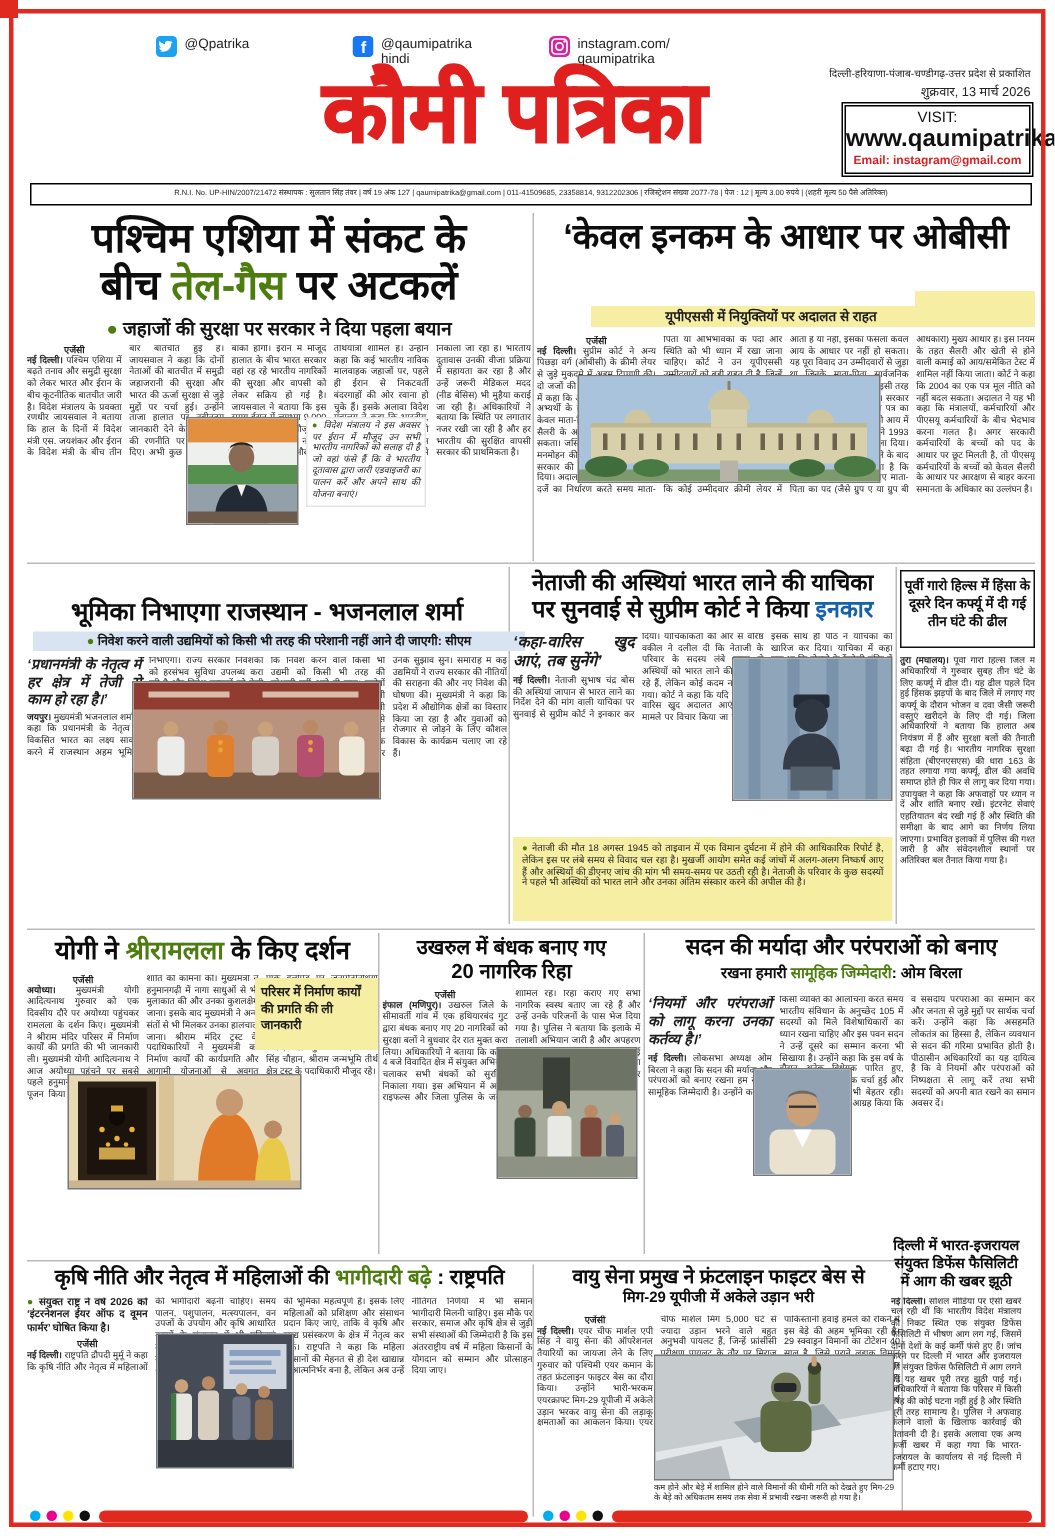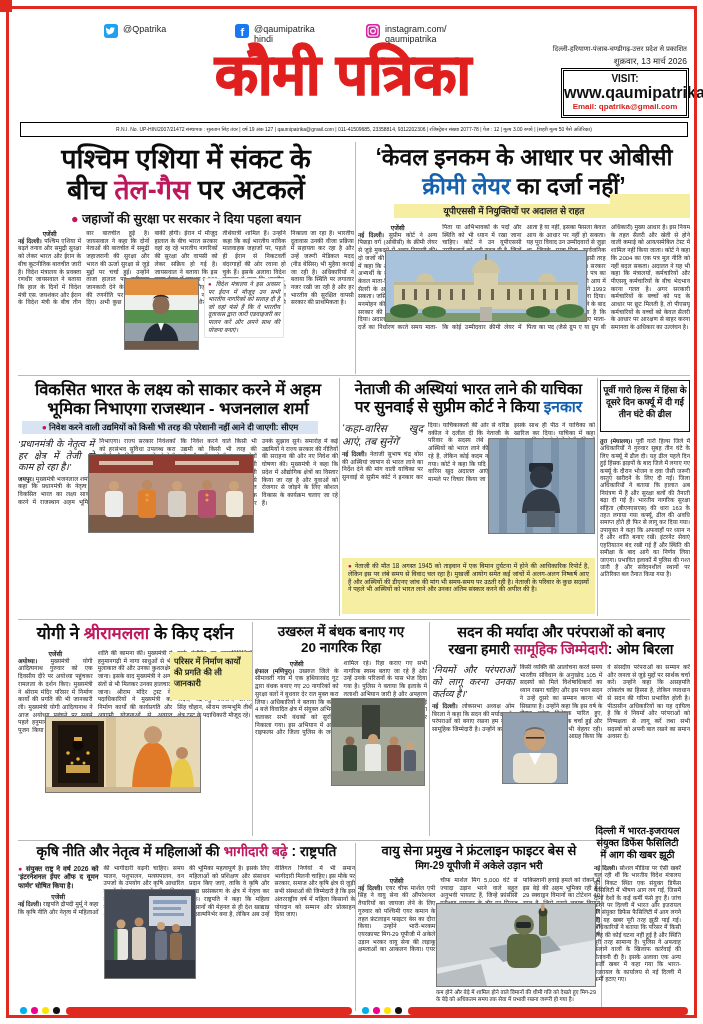--- a/index.html
+++ b/index.html
@@ -13,37 +13,37 @@
 .chip{display:flex;gap:5px;align-items:flex-start}
 .chip .txt{font-size:9px;font-weight:normal;color:#222;width:78px;line-height:10px}
 .masthead{position:absolute;left:118px;top:44px;width:450px;text-align:center;z-index:1;
   font-weight:900;font-size:56px;line-height:62px;color:#e01f1f;-webkit-text-stroke:1.5px #e01f1f;white-space:nowrap}
 .tagline{position:absolute;left:150px;top:108px;width:390px;text-align:center;font-weight:900;
   font-size:24px;letter-spacing:6px;color:#161616}
 .pubrow{position:absolute;right:16px;top:44px;text-align:right;font-size:6.8px;color:#222;width:200px}
 .daterow{position:absolute;right:16px;top:55px;text-align:right;font-size:8.5px;color:#222;width:200px}
 .visitbox{position:absolute;right:14px;top:68px;width:128px;height:50px;border:3px double #000;
   text-align:center;background:#fff;padding-top:2px}
-.visitbox .v1{font-size:10px;font-weight:700}
+.visitbox .v1{font-size:10px;font-weight:400}
 .visitbox .v2{font-size:16px;font-weight:900}
 .visitbox .v3{font-size:8px;font-weight:bold;color:#d8201f}
 .rni{position:absolute;left:20px;top:122px;width:668px;height:15px;border:1px solid #000;
   font-size:5px;line-height:13px;text-align:center;white-space:nowrap;overflow:hidden;color:#222}
 
 .article{position:absolute}
 .hl{position:absolute;left:0;width:100%;text-align:center;font-weight:900;color:#0d0d0d}
-.red{color:#be185d}
+.red{color:#4d7c0f}
 .blue{color:#1661ae}
 .sub{position:absolute;text-align:center;font-weight:900;color:#151515}
 .body-text{position:absolute;z-index:1;font-size:6px;line-height:7.7px;text-align:justify;color:#1d1d1d;overflow:hidden}
 .c5{column-count:5;column-gap:5px}.c4{column-count:4;column-gap:5px}
 .c3{column-count:3;column-gap:5px}.c2{column-count:2;column-gap:5px}
 .agency{display:block;text-align:center;font-weight:bold}
 .dl{font-weight:bold}
-.leadq{display:block;font-style:italic;font-weight:normal;font-size:9.5px;line-height:11.5px;margin-bottom:3px}
+.leadq{display:block;font-style:italic;font-weight:bold;font-size:9.5px;line-height:11.5px;margin-bottom:3px}
 .leadb{display:block;font-weight:bold;font-size:6.8px;line-height:8.4px;margin-bottom:3px}
 .photo{position:absolute;z-index:2;border:1px solid #777;background:#fff;overflow:hidden}
 .qbox{position:absolute;z-index:2;background:#fff;font-style:italic;font-size:6px;line-height:7.6px;
   color:#1d1d1d;text-align:justify;padding:2px 3px;border:1px solid #e5e5e5}
 .ybox{position:absolute;z-index:2;background:#f6efa3;color:#1d1d1d}
 .ymark{position:absolute;z-index:0;background:#f6efa3}
 .bluebar{background:#d8e4f2}
 .rule{position:absolute;background:#b9b9b9;z-index:0}
 .caption{position:absolute;z-index:2;font-size:5.5px;line-height:6.8px;text-align:justify;color:#222;background:#fff}
 .hbox{position:absolute;border:1px solid #111;font-weight:900;text-align:center;color:#0d0d0d;background:#fff;z-index:1}
@@ -92,21 +92,21 @@
   </div>
 
   <div class="pubrow">दिल्ली-हरियाणा-पंजाब-चण्डीगढ़-उत्तर प्रदेश से प्रकाशित</div>
   <div class="daterow">शुक्रवार, 13 मार्च 2026</div>
 
   <div class="masthead">कौमी पत्रिका</div>
 
   <div class="visitbox">
     <div class="v1">VISIT:</div>
     <div class="v2">www.qaumipatrika.in</div>
-    <div class="v3">Email: qpatrika@gmail.com</div>
+    <div class="v3">Email: instagram@gmail.com</div>
   </div>
 
   <div class="rni">R.N.I. No. UP-HIN/2007/21472  संस्थापक : सुलतान सिंह तंवर | वर्ष 19 अंक 127 | qaumipatrika@gmail.com | 011-41509685, 23358814, 9312202306 | रजिस्ट्रेशन संख्या 2077-78 | पेज : 12 | मूल्य 3.00 रुपये | (शहरी मूल्य 50 पैसे अतिरिक्त)</div>
 
   <div class="rule" style="left:355px;top:142px;width:1px;height:232px"></div>
   <div class="rule" style="left:18px;top:375px;width:672px;height:1px"></div>
   <div class="rule" style="left:339px;top:378px;width:1px;height:238px"></div>
   <div class="rule" style="left:597px;top:378px;width:1px;height:238px"></div>
   <div class="rule" style="left:18px;top:619px;width:672px;height:1px"></div>
   <div class="rule" style="left:252px;top:622px;width:1px;height:214px"></div>
@@ -137,21 +137,20 @@
         <rect y="62" width="73" height="8" fill="#6e5a4a"></rect>
       </svg>
     </div>
     <div class="qbox" style="left:186px;top:136px;width:80px;height:60px">
       <span class="red">●</span> <span>विदेश मंत्रालय ने इस अवसर पर ईरान में मौजूद उन सभी भारतीय नागरिकों को सलाह दी है जो वहां फंसे हैं कि वे भारतीय दूतावास द्वारा जारी एडवाइजरी का पालन करें और अपने साथ की योजना बनाएं।</span>
     </div>
   </div>
 
   <div class="article" style="left:358px;top:142px;width:332px;height:232px">
     <div class="hl" style="top:2px;font-size:23px;line-height:27px"><span>‘केवल इनकम के आधार पर ओबीसी</span></div>
-    <div class="hl" style="top:31px;font-size:23px;line-height:27px"><span class="blue">क्रीमी लेयर</span><span> का दर्जा नहीं’</span></div>
     <div class="sub ybox" style="left:36px;top:62px;width:240px;height:14px;font-size:9px;line-height:14px;position:absolute">यूपीएससी में नियुक्तियों पर अदालत से राहत</div>
     <div class="ymark" style="left:252px;top:52px;width:80px;height:24px"></div>
     <div class="body-text c4" style="left:0;top:82px;width:332px;height:150px">
       <span class="agency" style="font-size:6.2px">एजेंसी</span><span class="dl">नई दिल्ली।</span> <span>सुप्रीम कोर्ट ने अन्य पिछड़ा वर्ग (ओबीसी) के क्रीमी लेयर से जुड़े मुकदमे में अहम टिप्पणी की। दो जजों की खंडपीठ ने अपने फैसले में कहा कि आरक्षण के इस मामले में अभ्यर्थी के क्रीमी लेयर का निर्धारण केवल माता-पिता या अभिभावकों की सैलरी के आधार पर नहीं किया जा सकता। जस्टिस पीएस नरसिम्हा और मनमोहन की पीठ ने अपने फैसले में सरकार की अपील को खारिज कर दिया। अदालत ने कहा कि क्रीमी लेयर दर्जे का निर्धारण करते समय माता-पिता या अभिभावकों के पदों और स्थिति को भी ध्यान में रखा जाना चाहिए। कोर्ट ने उन यूपीएससी उम्मीदवारों को बड़ी राहत दी है, जिन्हें सिविल सेवा परीक्षा पास करने के बावजूद नियुक्ति नहीं दी गई थी। सरकार ने उनके माता-पिता की सैलरी को आधार मानकर उन्हें क्रीमी लेयर की श्रेणी में डाल दिया था। अदालत ने साफ किया कि अभिभावकों ने उम्मीदवारों को आयकर में बाहर करने के लिए गलत पैमाना अपनाया। अधिवक्ता ने कहा कि निर्णय में लिखा कि कोई उम्मीदवार क्रीमी लेयर में आता है या नहीं, इसका फैसला केवल आय के आधार पर नहीं हो सकता। यह पूरा विवाद उन उम्मीदवारों से जुड़ा था जिनके माता-पिता सार्वजनिक उपक्रमों (पीएसयू), बैंकों या इसी तरह के संस्थानों में काम करते थे। सरकार ने 2004 के एक स्पष्टीकरण पत्र का हवाला देकर उनकी सैलरी को आय में जोड़ दिया था। सुप्रीम कोर्ट ने 1993 के सरकारी आदेश का हवाला दिया। वह आदेश हीरा मकसी मामले के बाद बना था। इसमें साफ लिखा है कि क्रीमी लेयर तय करने के लिए माता-पिता का पद (जैसे ग्रुप ए या ग्रुप बी अधिकारी) मुख्य आधार है। इस नियम के तहत सैलरी और खेती से होने वाली कमाई को आय/समेकित टेस्ट में शामिल नहीं किया जाता। कोर्ट ने कहा कि 2004 का एक पत्र मूल नीति को नहीं बदल सकता। अदालत ने यह भी कहा कि मंत्रालयों, कर्मचारियों और पीएसयू कर्मचारियों के बीच भेदभाव करना गलत है। अगर सरकारी कर्मचारियों के बच्चों को पद के आधार पर छूट मिलती है, तो पीएसयू कर्मचारियों के बच्चों को केवल सैलरी के आधार पर आरक्षण से बाहर करना समानता के अधिकार का उल्लंघन है।</span>
     </div>
     <div class="photo" style="left:27px;top:108px;width:202px;height:72px">
       <svg width="200" height="70" viewBox="0 0 200 70">
         <rect width="200" height="70" fill="#aac3dc"></rect>
         <rect x="8" y="33" width="184" height="25" fill="#d8d0ab"></rect>
         <rect x="8" y="31" width="184" height="3" fill="#c2b890"></rect>
@@ -180,23 +179,22 @@
         <ellipse cx="18" cy="60" rx="14" ry="7" fill="#3f6d3b"></ellipse>
         <ellipse cx="48" cy="61" rx="12" ry="6" fill="#4a7a44"></ellipse>
         <ellipse cx="152" cy="61" rx="12" ry="6" fill="#3f6d3b"></ellipse>
         <ellipse cx="184" cy="60" rx="14" ry="7" fill="#4a7a44"></ellipse>
         <rect x="94" y="56" width="12" height="14" fill="#b7b3a8"></rect>
       </svg>
     </div>
   </div>
 
   <div class="article" style="left:18px;top:378px;width:320px;height:238px">
-    <div class="hl" style="top:2px;font-size:16.5px;line-height:19px"><span>विकसित भारत के लक्ष्य को साकार करने में अहम</span></div>
     <div class="hl" style="top:21px;font-size:16.5px;line-height:19px"><span>भूमिका निभाएगा राजस्थान - भजनलाल शर्मा</span></div>
-    <div class="sub bluebar" style="left:4px;top:43px;width:296px;height:13px;font-size:8.3px;line-height:13px;position:absolute"><span class="red">●</span> <span>निवेश करने वाली उद्यमियों को किसी भी तरह की परेशानी नहीं आने दी जाएगी: सीएम</span></div>
+    <div class="sub bluebar" style="left:4px;top:43px;width:328px;height:13px;font-size:8.3px;line-height:13px;position:absolute"><span class="red">●</span> <span>निवेश करने वाली उद्यमियों को किसी भी तरह की परेशानी नहीं आने दी जाएगी: सीएम</span></div>
     <div class="body-text c4" style="left:0;top:60px;width:320px;height:176px">
       <span class="leadq">‘प्रधानमंत्री के नेतृत्व में हर क्षेत्र में तेजी से काम हो रहा है।’</span><span class="dl">जयपुर।</span> <span>मुख्यमंत्री भजनलाल शर्मा ने कहा कि प्रधानमंत्री के नेतृत्व में विकसित भारत का लक्ष्य साकार करने में राजस्थान अहम भूमिका निभाएगा। राज्य सरकार निवेशकों को हरसंभव सुविधा उपलब्ध करा रही है और निवेश प्रस्तावों को तेजी से धरातल पर उतारा जा रहा है। मुख्यमंत्री ने राइजिंग राजस्थान समिट 2047 का उल्लेख करते हुए कहा कि प्रदेश में हुए एमओयू का क्रियान्वयन तेज गति से चल रहा है। उन्होंने अधिकारियों को निर्देश दिए कि निवेश करने वाले किसी भी उद्यमी को किसी भी तरह की परेशानी नहीं आने दी जाए। उद्योगों के लिए भूमि आवंटन, बिजली, पानी और सड़क जैसी सुविधाओं पर तेजी से कार्य किया जा रहा है। इससे पहले मुख्यमंत्री होटल में आयोजित समारोह में उद्यमियों और औद्योगिक संगठनों के प्रतिनिधियों से मिले और उनके सुझाव सुने। समारोह में कई उद्यमियों ने राज्य सरकार की नीतियों की सराहना की और नए निवेश की घोषणा की। मुख्यमंत्री ने कहा कि प्रदेश में औद्योगिक क्षेत्रों का विस्तार किया जा रहा है और युवाओं को रोजगार से जोड़ने के लिए कौशल विकास के कार्यक्रम चलाए जा रहे हैं।</span>
     </div>
     <div class="photo" style="left:70px;top:76px;width:166px;height:79px">
       <svg width="164" height="77" viewBox="0 0 164 77">
         <rect width="164" height="77" fill="#b9937d"></rect>
         <rect width="164" height="18" fill="#913c30"></rect>
         <rect x="10" y="6" width="54" height="4" fill="#e8dcc8" opacity=".8"></rect>
           <rect x="86" y="6" width="64" height="4" fill="#e8dcc8" opacity=".8"></rect>
         <rect y="60" width="164" height="17" fill="#7a5b48"></rect>
@@ -303,21 +301,21 @@
           <rect x="55" y="46" width="14" height="27" rx="3" fill="#7b4a3c"></rect>
         <circle cx="78" cy="47" r="3.8" fill="#caa27a"></circle>
           <rect x="72" y="51" width="12" height="22" rx="3" fill="#5a5f6e"></rect>
         <rect y="72" width="92" height="14" fill="#8e9284"></rect>
       </svg>
     </div>
   </div>
 
   <div class="article" style="left:432px;top:622px;width:258px;height:214px">
     <div class="hl" style="top:2px;font-size:14.5px;line-height:17px"><span>सदन की मर्यादा और परंपराओं को बनाए</span></div>
-    <div class="hl" style="top:19px;font-size:14px;line-height:17px"><span>रखना हमारी </span><span class="red">सामूहिक जिम्मेदारी</span><span>: ओम बिरला</span></div>
+    <div class="hl" style="top:19px;font-size:10px;line-height:17px"><span>रखना हमारी </span><span class="red">सामूहिक जिम्मेदारी</span><span>: ओम बिरला</span></div>
     <div class="body-text c3" style="left:0;top:42px;width:258px;height:172px">
       <span class="leadq" style="font-size:9.5px;line-height:12px">‘नियमों और परंपराओं को लागू करना उनका कर्तव्य है।’</span><span class="dl">नई दिल्ली।</span> <span>लोकसभा अध्यक्ष ओम बिरला ने कहा कि सदन की मर्यादा और परंपराओं को बनाए रखना हम सबकी सामूहिक जिम्मेदारी है। उन्होंने कहा कि किसी व्यक्ति की आलोचना करते समय भारतीय संविधान के अनुच्छेद 105 में सदस्यों को मिले विशेषाधिकारों का ध्यान रखना चाहिए और इस पवन सदन ने उन्हें दूसरे का सम्मान करना भी सिखाया है। उन्होंने कहा कि इस वर्ष के दौरान अनेक विधेयक पारित हुए, दीर्घकालीन और व्यापक चर्चा हुई और सदन की उत्पादकता भी बेहतर रही। बिरला ने सभी दलों से आग्रह किया कि वे संसदीय परंपराओं का सम्मान करें और जनता से जुड़े मुद्दों पर सार्थक चर्चा करें। उन्होंने कहा कि असहमति लोकतंत्र का हिस्सा है, लेकिन व्यवधान से सदन की गरिमा प्रभावित होती है। पीठासीन अधिकारियों का यह दायित्व है कि वे नियमों और परंपराओं को निष्पक्षता से लागू करें तथा सभी सदस्यों को अपनी बात रखने का समान अवसर दें।</span>
     </div>
     <div class="photo" style="left:70px;top:90px;width:66px;height:72px">
       <svg width="64" height="70" viewBox="0 0 64 70">
         <rect width="64" height="70" fill="#93a2b2"></rect>
         <ellipse cx="32" cy="26" rx="11" ry="12" fill="#c9a078"></ellipse>
         <path d="M21 22c0-8 22-8 22 0l-2-5c-5-4-13-4-18 0z" fill="#6e6961"></path>
         <rect x="23" y="24" width="18" height="1.6" fill="#333"></rect>
         <rect x="10" y="40" width="44" height="30" rx="6" fill="#e9e2cf"></rect>

